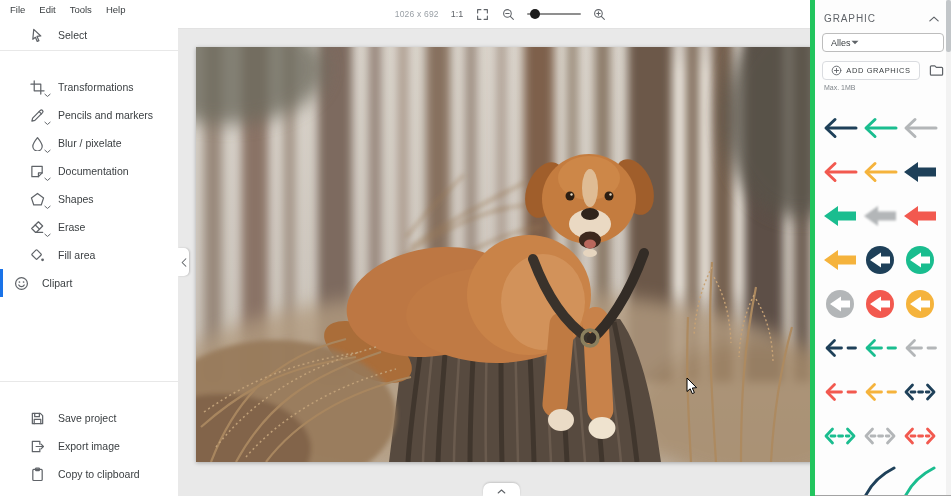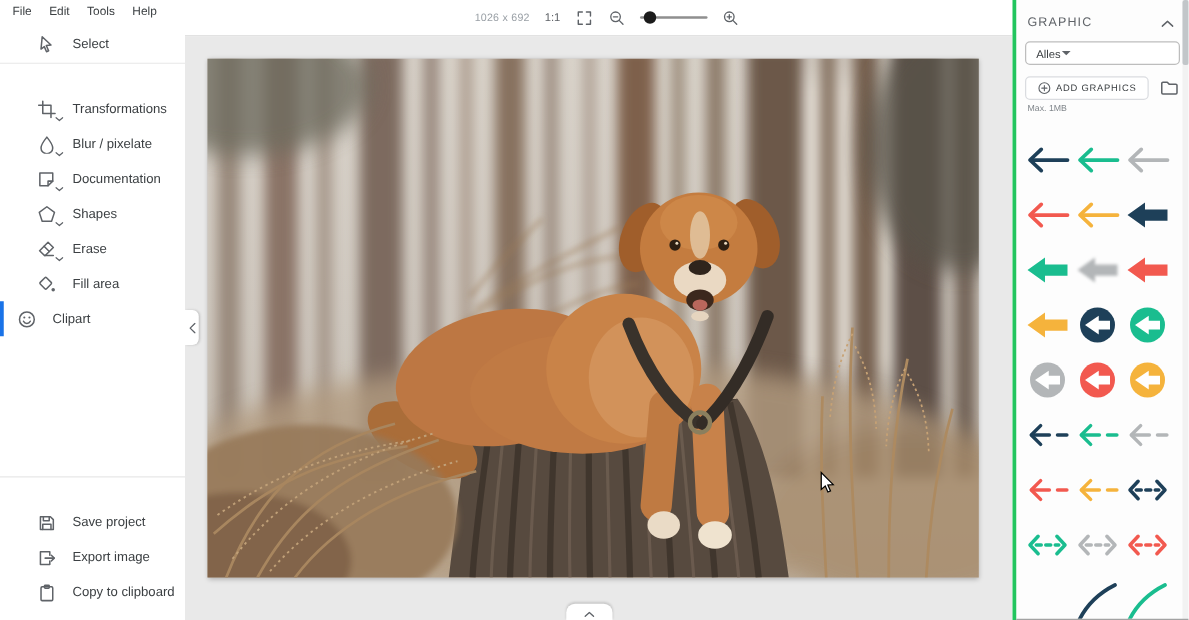--- a/index.html
+++ b/index.html
@@ -3,21 +3,21 @@
 <meta charset="utf-8">
 <style>
   html,body{margin:0;padding:0;background:#fff;}
   *{box-sizing:border-box;-webkit-font-smoothing:antialiased;}
   .app{position:relative;width:951px;height:496px;overflow:hidden;
        font-family:"Liberation Sans",sans-serif;color:#3c4043;display:flex;background:#fff;}
   .icon{display:inline-flex;align-items:center;justify-content:center;color:#5f6368;}
   .icon svg{display:block;}
 
   
-  .sidebar{width:148px;flex:none;background:#fff;position:relative;z-index:3;display:flex;flex-direction:column;}
+  .sidebar{width:178px;flex:none;background:#fff;position:relative;z-index:3;display:flex;flex-direction:column;}
   .menubar{display:flex;align-items:center;height:19px;padding-left:3px;}
   .menu-item{border:none;background:none;font-family:inherit;font-size:9.5px;color:#3c4043;
              padding:2px 7px;cursor:pointer;}
   .side-item{display:flex;align-items:center;height:28px;padding-left:29px;font-size:10.5px;
              color:#3c4043;cursor:pointer;position:relative;background:#fff;}
   .side-item .tool-ico{width:16px;height:16px;font-size:15px;margin-right:13px;position:relative;flex:none;}
   .side-item .sub{position:absolute;right:-6px;bottom:-3px;color:#5f6368;}
   .side-item.active{border-left:3px solid #1a73e8;padding-left:10px;}
   .sel-row{height:30px;margin-top:1px;}
   .divider{border-top:1px solid #e8e8e8;margin:0;}
@@ -40,21 +40,21 @@
   .photo{position:absolute;left:18px;top:18px;width:617px;height:415px;
          box-shadow:0 1px 4px rgba(0,0,0,.28);background:#cfc8bf;}
   .collapse-tab{position:absolute;left:0;top:219px;width:11px;height:28px;background:#fff;
                 border-radius:0 5px 5px 0;box-shadow:1px 0 2px rgba(0,0,0,.18);border:none;
                 cursor:pointer;display:flex;align-items:center;justify-content:center;padding:0;color:#5f6368;}
   .bottom-tab{position:absolute;left:305px;bottom:0;width:37px;height:13px;background:#fff;
               border-radius:7px 7px 0 0;box-shadow:0 -1px 2px rgba(0,0,0,.15);border:none;
               cursor:pointer;display:flex;align-items:flex-end;justify-content:center;padding:0 0 2px;color:#5f6368;}
 
   
-  .gpanel{width:141px;flex:none;background:#fdfdfd;border-left:3px solid #22c55e;
+  .gpanel{width:141px;flex:none;background:#fdfdfd;border-left:5px solid #22c55e;
           position:relative;display:flex;flex-direction:column;z-index:3;}
   .gp-head{display:flex;align-items:center;justify-content:space-between;padding:13px 12px 6px 9px;flex:none;}
   .gp-title{font-size:10px;font-weight:500;letter-spacing:.9px;color:#5f6368;}
   .gp-collapse{background:none;border:none;padding:0;cursor:pointer;color:#5f6368;display:inline-flex;}
   .gp-select{margin:3px 7px 0;height:19px;border:1px solid #bdbdbd;border-radius:4px;background:#fff;
              display:flex;align-items:center;padding:0 8px;
              font-size:9px;color:#3c4043;cursor:pointer;flex:none;}
   .gp-btnrow{display:flex;align-items:center;margin:9px 7px 0;gap:9px;flex:none;}
   .gp-add{width:99px;height:19px;border:1px solid #dadce0;border-radius:4px;background:#fff;
           display:flex;align-items:center;justify-content:center;gap:4px;cursor:pointer;
@@ -103,20 +103,34 @@
             </svg>
             <span class="sub">
               <svg viewBox="0 0 8 5" width="7" height="5" fill="none" stroke="currentColor" stroke-linecap="round" stroke-linejoin="round" stroke-width="1.1">
                 <path d="M1,1 L4,3.6 L7,1"></path>
               </svg>
             </span>
           </span>
           <span>Transformations</span>
         </div>
 
+        <div class="side-item">
+          <span class="icon tool-ico">
+            <svg viewBox="0 0 16 16" width="15" height="15" fill="none" stroke="currentColor" stroke-linecap="round" stroke-linejoin="round" stroke-width="1.3">
+              <path d="M2,14 L2.8,10.8 L11,2.6 A1.7,1.7 0 0 1 13.4,5 L5.2,13.2 Z"></path>
+              <path d="M9.8,3.8 L12.2,6.2"></path>
+            </svg>
+            <span class="sub">
+              <svg viewBox="0 0 8 5" width="7" height="5" fill="none" stroke="currentColor" stroke-linecap="round" stroke-linejoin="round" stroke-width="1.1">
+                <path d="M1,1 L4,3.6 L7,1"></path>
+              </svg>
+            </span>
+          </span>
+          <span>Pencils and markers</span>
+        </div>
 
 
         <div class="side-item">
           <span class="icon tool-ico">
             <svg viewBox="0 0 16 16" width="15" height="15" fill="none" stroke="currentColor" stroke-linecap="round" stroke-linejoin="round" stroke-width="1.3">
               <path d="M8,1.8 C8,1.8 3,8 3,11 a5,5 0 0 0 10,0 C13,8 8,1.8 8,1.8 Z"></path>
             </svg>
             <span class="sub">
               <svg viewBox="0 0 8 5" width="7" height="5" fill="none" stroke="currentColor" stroke-linecap="round" stroke-linejoin="round" stroke-width="1.1">
                 <path d="M1,1 L4,3.6 L7,1"></path>

